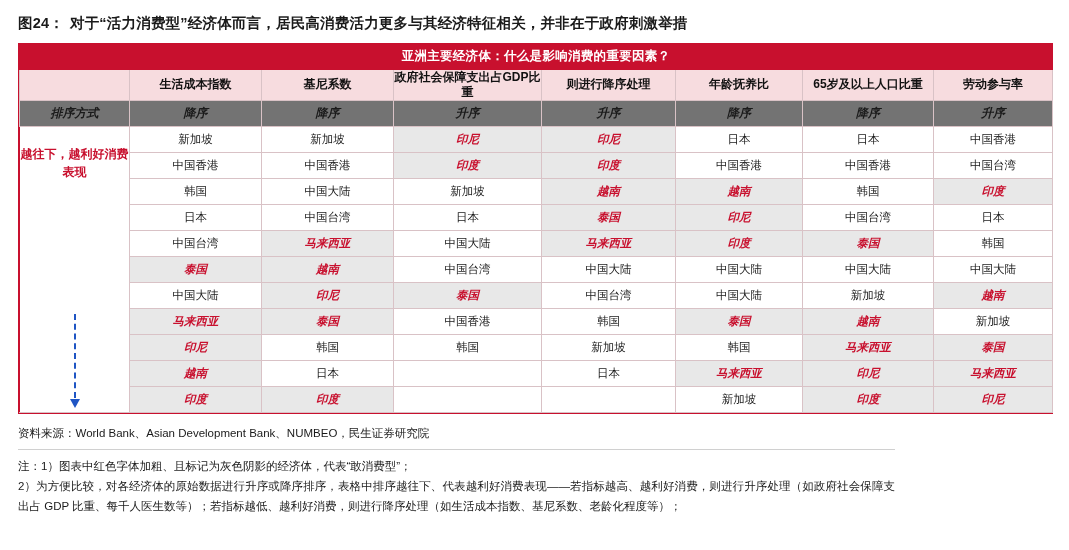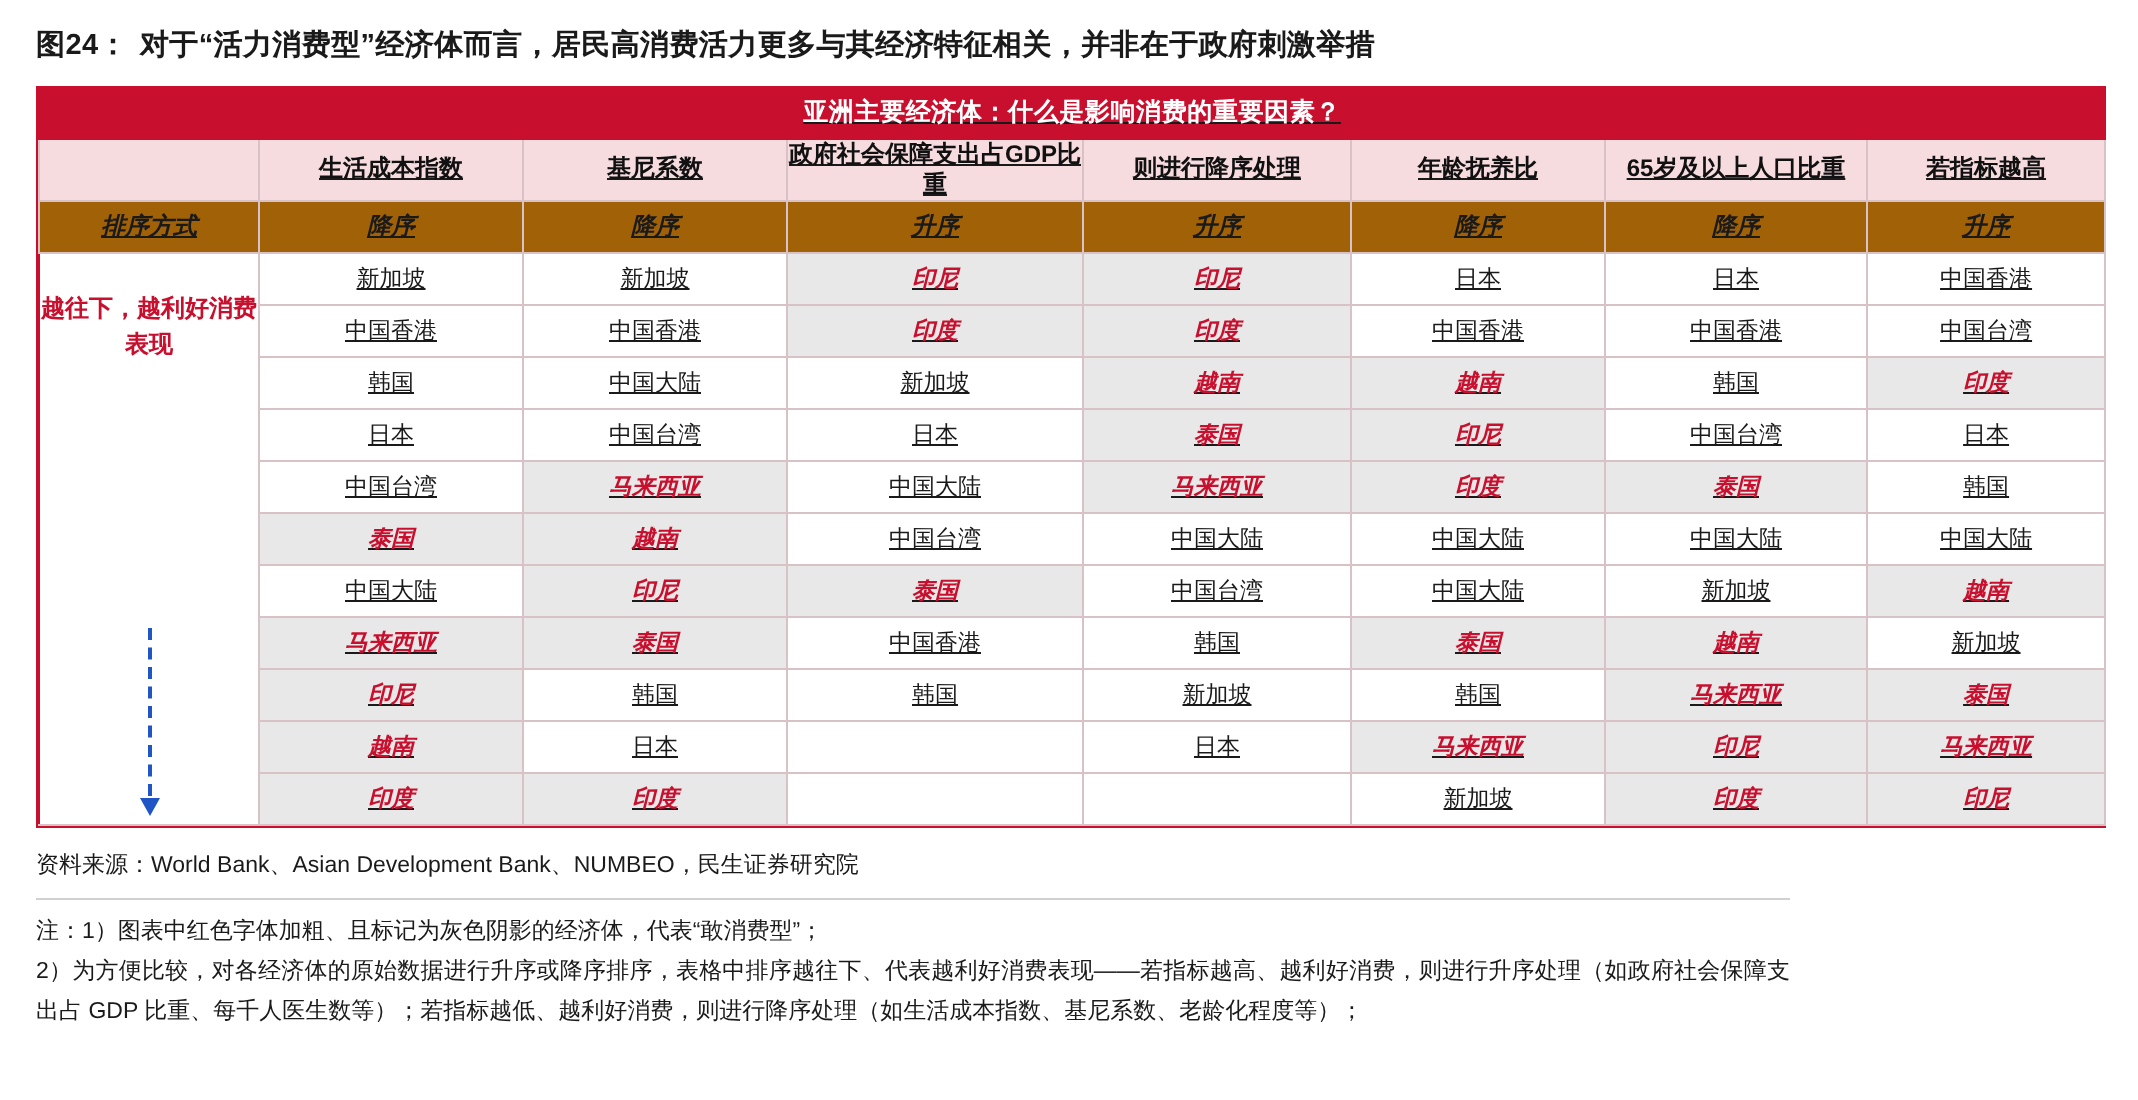--- a/index.html
+++ b/index.html
@@ -39,21 +39,20 @@
   .table-wrap {
     border: 1px solid #c8102e;
     border-top: none;
     width: 1033px;
   }
   table.main {
     border-collapse: collapse;
     table-layout: fixed;
     width: 100%;
     font-size: 11.5px;
-    text-decoration: underline;
   }
   table.main td, table.main th {
     border: 1px solid #d9c2c6;
     text-align: center;
     vertical-align: middle;
     padding: 0;
     height: 25px;
   }
   .banner {
     background: #c8102e;
@@ -66,21 +65,21 @@
   }
   .hdr {
     background: #f7dcdf;
     font-weight: bold;
     font-size: 12px;
     height: 42px;
     line-height: 1.25;
     color: #111;
   }
   .sortrow td {
-    background: #a16207;
+    background: #737373;
     font-weight: bold;
     font-style: italic;
     font-size: 12px;
     height: 27px;
   }
   .sortrow td.firstcol {
     font-style: italic;
     font-weight: bold;
   }
   td.firstcol {
@@ -185,21 +184,21 @@
           <td class="banner" colspan="8">亚洲主要经济体：什么是影响消费的重要因素？</td>
         </tr>
         <tr>
           <td class="hdr firstcol"></td>
           <td class="hdr">生活成本指数</td>
           <td class="hdr">基尼系数</td>
           <td class="hdr">政府社会保障支出占GDP比重</td>
           <td class="hdr">则进行降序处理</td>
           <td class="hdr">年龄抚养比</td>
           <td class="hdr">65岁及以上人口比重</td>
-          <td class="hdr lastcol">若指标越高</td>
+          <td class="hdr lastcol">劳动参与率</td>
         </tr>
         <tr class="sortrow">
           <td class="firstcol">排序方式</td>
           <td>降序</td>
           <td>降序</td>
           <td>升序</td>
           <td>升序</td>
           <td>降序</td>
           <td>降序</td>
           <td class="lastcol">升序</td>

